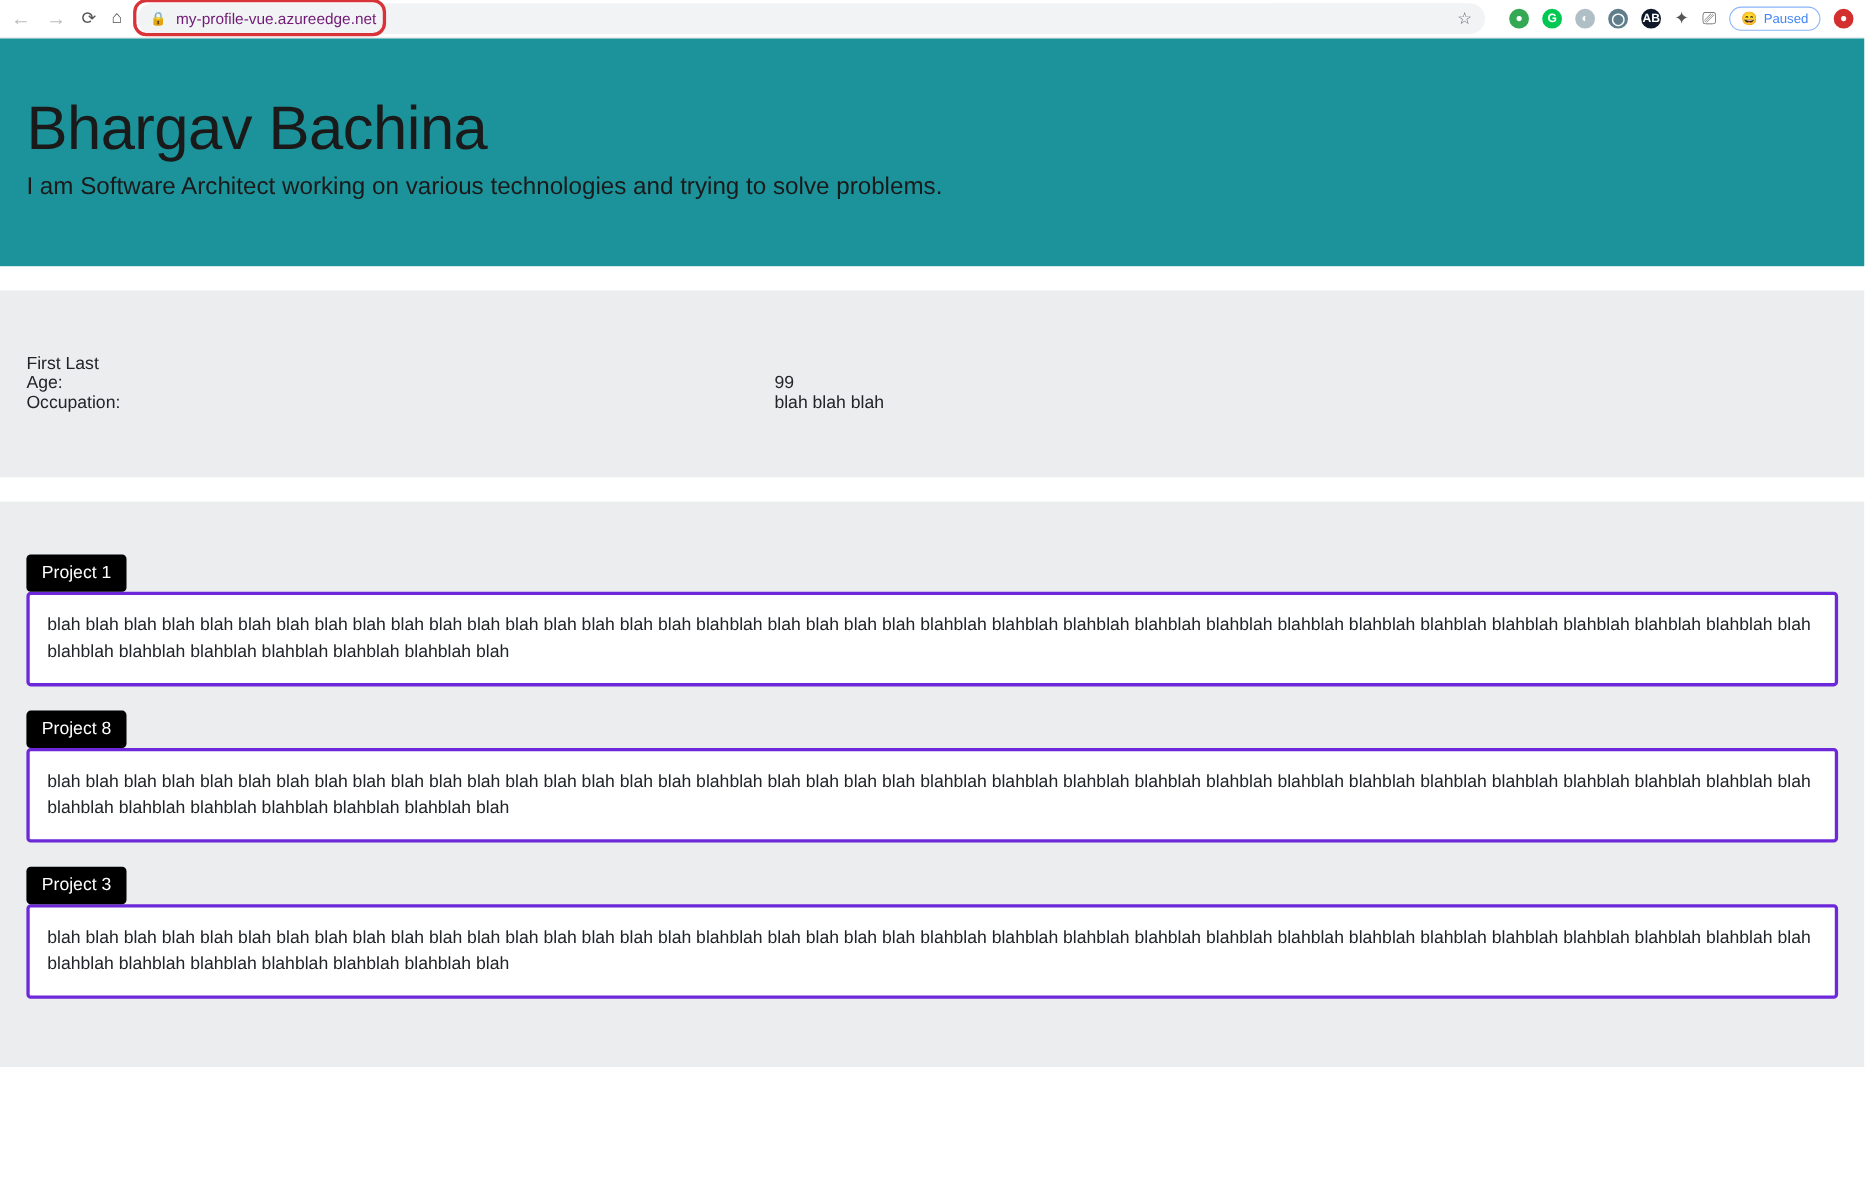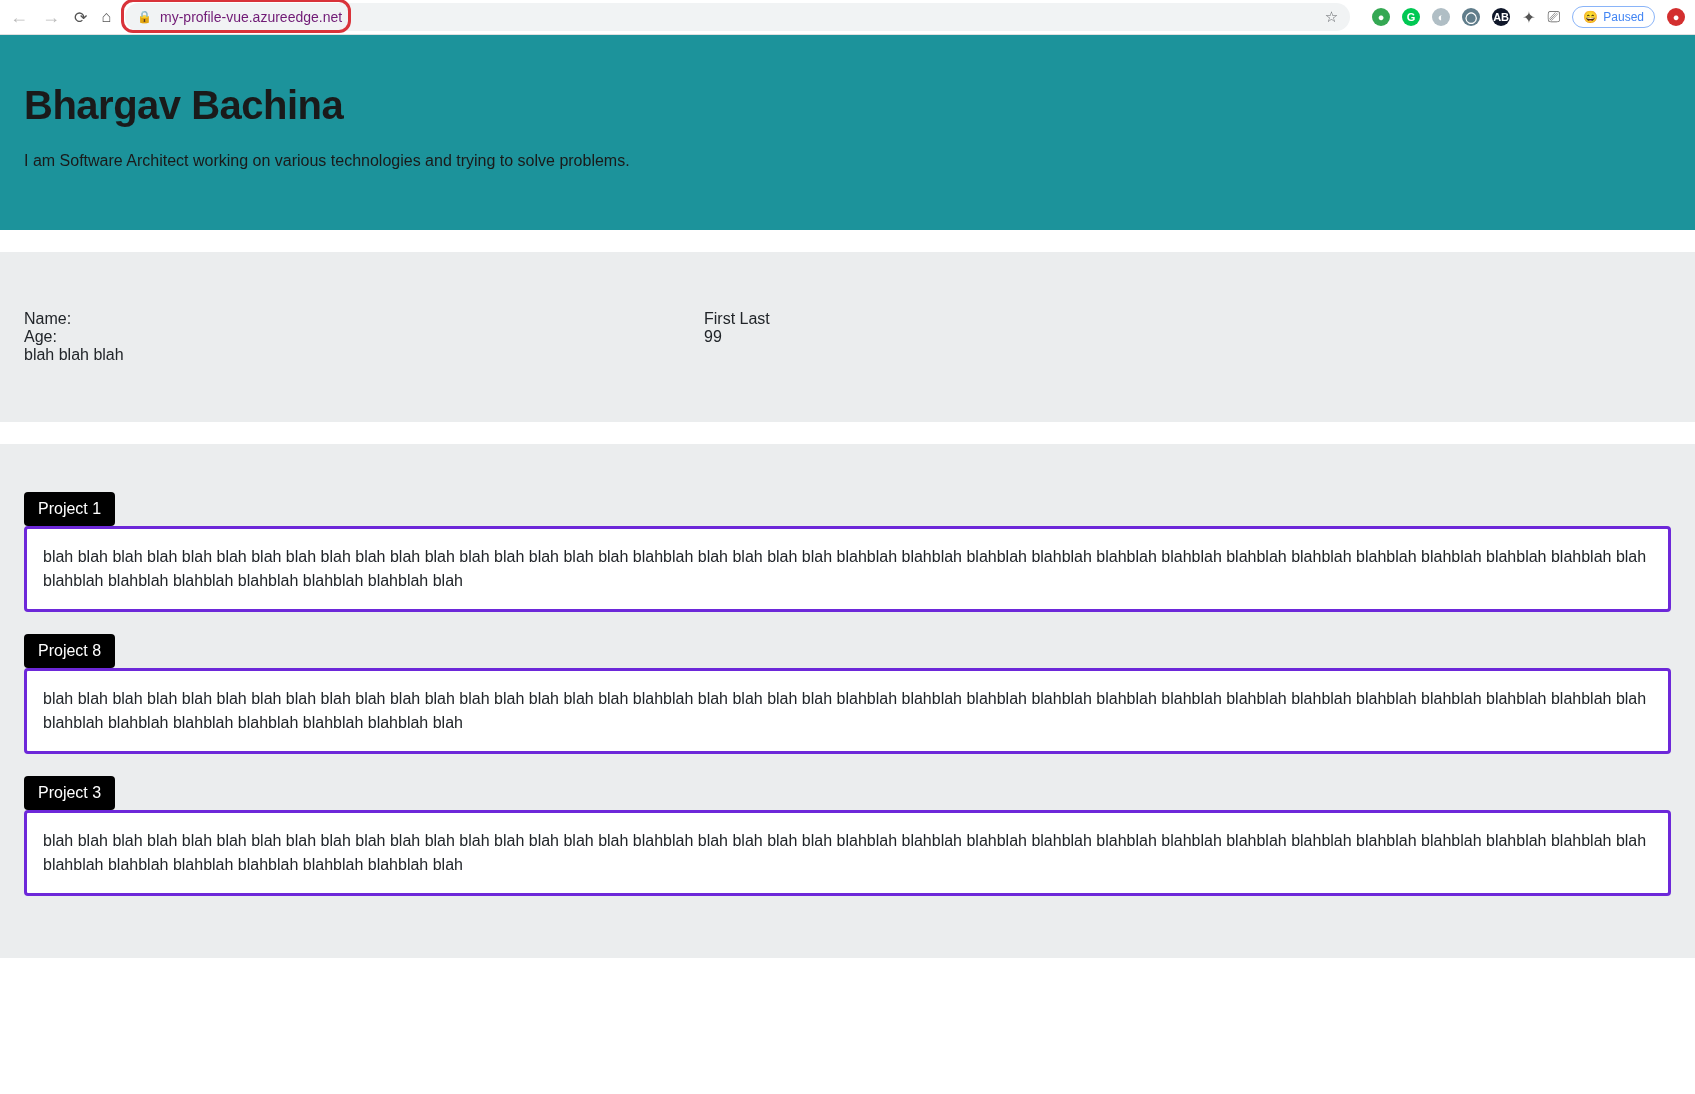--- a/index.html
+++ b/index.html
@@ -74,28 +74,28 @@
       gap: 5px;
     }
 
     
     .hero {
       background: #1c939b;
       color: #212529;
       padding: 48px 24px 60px 24px;
     }
     .hero h1 {
-      font-size: 40px;
-      font-weight: 700;
+      font-size: 56px;
+      font-weight: 400;
       letter-spacing: -0.5px;
-      margin-bottom: 24px;
+      margin-bottom: 8px;
       color: #1a1a1a;
     }
     .hero p {
-      font-size: 16px;
+      font-size: 22px;
       font-weight: 400;
       color: #1a1a1a;
     }
 
     .info-section {
       background: #ebedee;
       padding: 58px 24px;
       margin-top: 22px;
     }
     .info-row {
@@ -162,28 +162,28 @@
   </div>
 </div>
 
 <div class="hero">
   <h1>Bhargav Bachina</h1>
   <p>I am Software Architect working on various technologies and trying to solve problems.</p>
 </div>
 
 <div class="info-section">
   <div class="info-row">
-    <div class="info-label">Name:</div>
     <div>First Last</div>
   </div>
   <div class="info-row">
     <div class="info-label">Age:</div>
     <div>99</div>
   </div>
   <div class="info-row">
+    <div class="info-label">Occupation:</div>
     <div>blah blah blah</div>
   </div>
 </div>
 
 <div class="projects-section">
   <div class="project-block">
     <span class="project-tag">Project 1</span>
     <div class="project-body">blah blah blah blah blah blah blah blah blah blah blah blah blah blah blah blah blah blahblah blah blah blah blah blahblah blahblah blahblah blahblah blahblah blahblah blahblah blahblah blahblah blahblah blahblah blahblah blah blahblah blahblah blahblah blahblah blahblah blahblah blah</div>
   </div>
   <div class="project-block">

